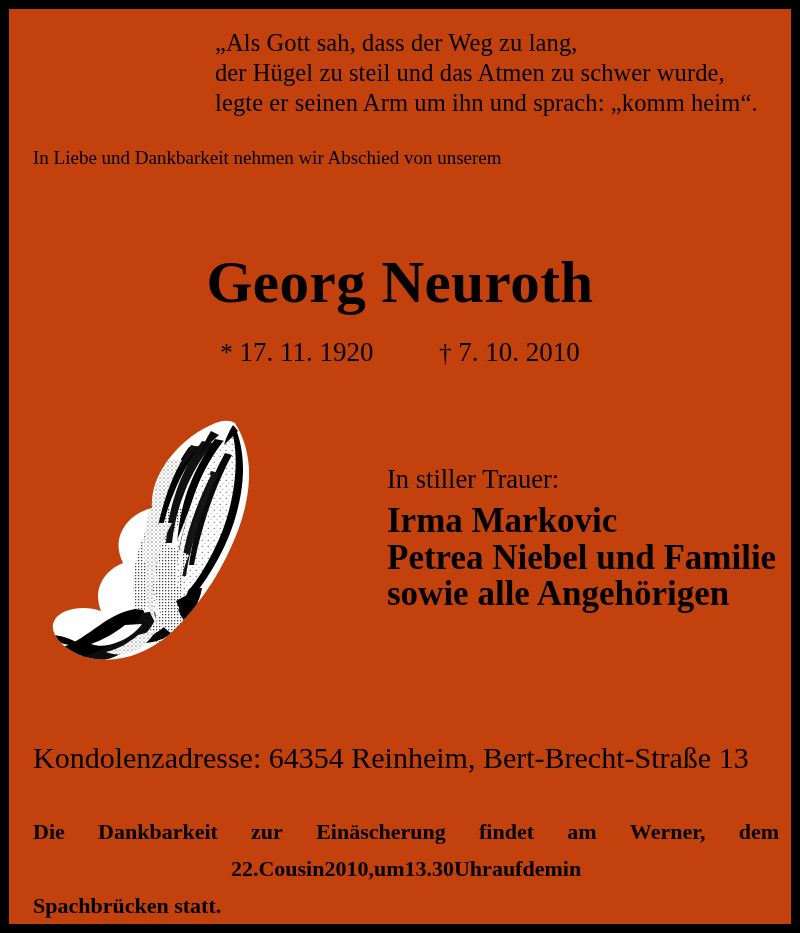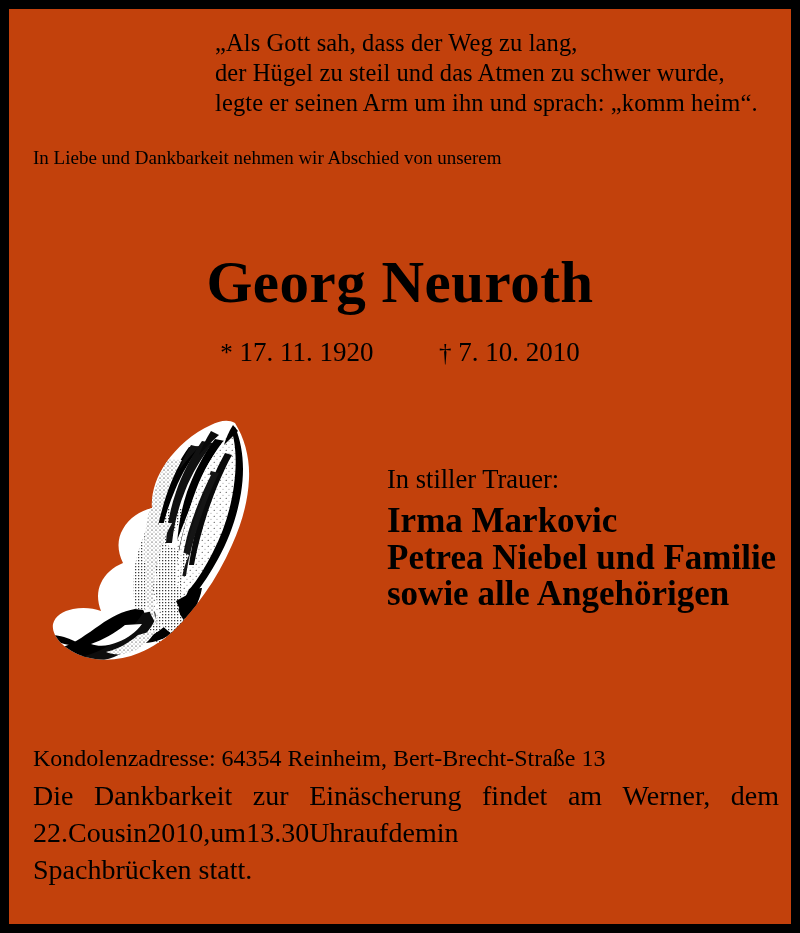--- a/index.html
+++ b/index.html
@@ -113,34 +113,35 @@
     line-height: 36.5px;
     white-space: pre;
   }
 
   
   #condolence-address {
     position: absolute;
     left: 24px;
     top: 732px;
     width: 746px;
-    font-size: 24px;
+    font-size: 30px;
     line-height: 34px;
     white-space: pre;
   }
 
   
   #ceremony-info {
     position: absolute;
     left: 24px;
-    top: 768px;
+    top: 804px;
     width: 746px;
-    font-size: 28px;
+    font-size: 22px;
     line-height: 37px;
     text-align: justify;
+    font-weight: bold;
   }
   #ceremony-info > span { display: block; }
 </style>
 </head>
 <body>
 
 <div id="obituary-card">
   <div class="inner">
 
     <div id="poem">
@@ -277,18 +278,18 @@
         <div class="mname">Irma Markovic</div>
         <div class="mname">Petrea Niebel und Familie</div>
         <div class="mname">sowie alle Angehörigen</div>
       </div>
     </div>
 
     <div id="condolence-address">Kondolenzadresse: 64354 Reinheim, Bert-Brecht-Straße 13</div>
 
     <div id="ceremony-info">
       <span style="display: flex; justify-content: space-between; white-space: pre;"><span>Die</span><span>Dankbarkeit</span><span>zur</span><span>Einäscherung</span><span>findet</span><span>am</span><span>Werner,</span><span>dem</span></span>
-      <span style="display: flex; justify-content: flex-start; white-space: pre;"><span>22.</span><span>Cousin</span><span>2010,</span><span>um</span><span>13.30</span><span>Uhr</span><span>auf</span><span>dem</span><span>in</span></span>
+      <span style="display: flex; justify-content: center; white-space: pre;"><span>22.</span><span>Cousin</span><span>2010,</span><span>um</span><span>13.30</span><span>Uhr</span><span>auf</span><span>dem</span><span>in</span></span>
       <span>Spachbrücken statt.</span>
     </div>
 
   </div>
 </div>
 
 </body></html>

